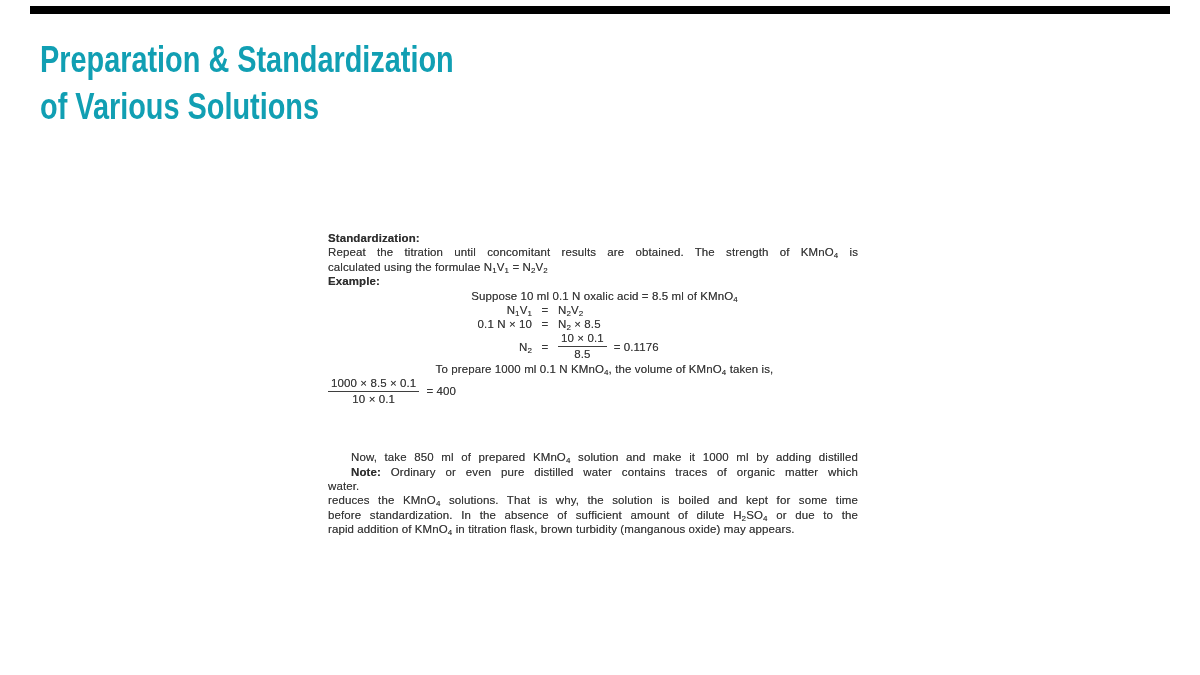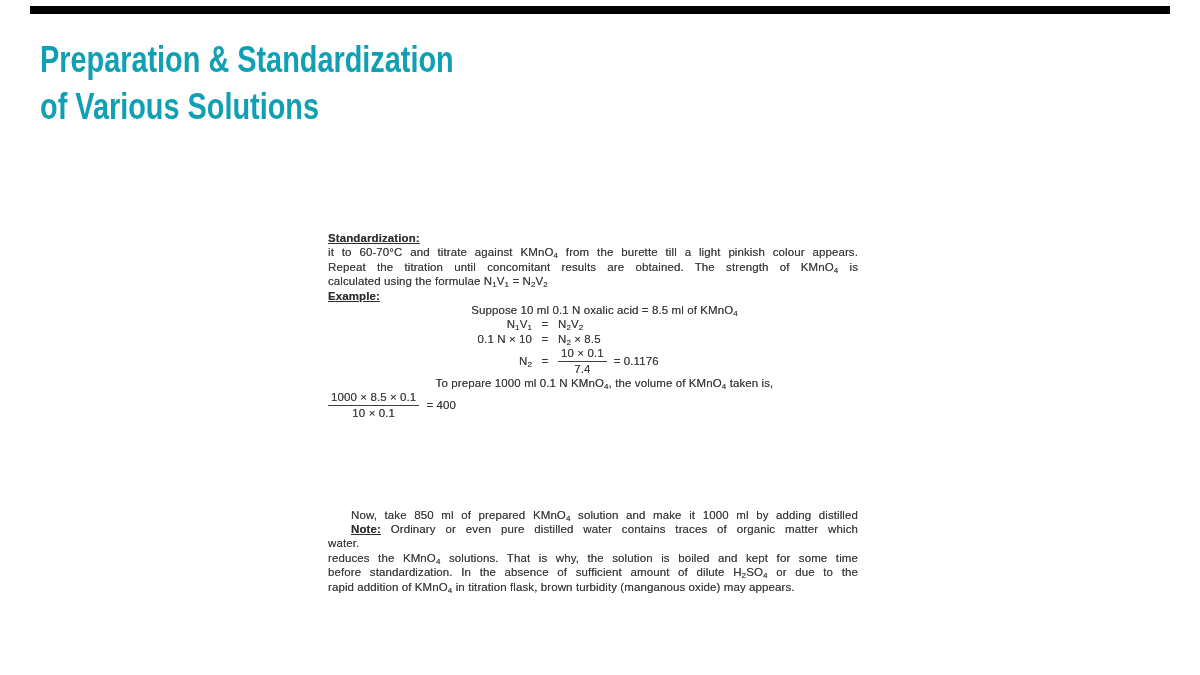--- a/index.html
+++ b/index.html
@@ -22,47 +22,46 @@
     position:absolute;left:328px;top:231px;width:530px;
     font-size:11.5px;line-height:14.4px;color:#383838;
     letter-spacing:0.1px;
     text-shadow:0 0 0.5px rgba(56,56,56,0.65);
   }
   .tl{min-height:14.4px;}
   .just{text-align:justify;text-align-last:justify;text-justify:inter-word;}
   .left{text-align:left;}
   .ind{text-indent:23px;text-align:center;}
   sub{font-size:8px;line-height:0;position:relative;top:2px;vertical-align:baseline;}
-  b{font-weight:bold;color:#2e2e2e;text-decoration:underline;}
+  b{font-weight:bold;color:#2e2e2e;}
   .eqrow{display:flex;align-items:flex-start;}
   .eqrow.tall{align-items:center;min-height:30px;}
   .eq-l{width:204px;text-align:right;flex:none;}
   .eq-op{width:26px;text-align:center;flex:none;}
   .eq-r{text-align:left;}
   .frow{display:flex;align-items:center;}
   .frac{display:inline-block;text-align:center;line-height:13px;flex:none;}
   .frac .num{display:block;border-bottom:1px solid #3f3f3f;padding:0 3px 1px 3px;}
   .frac .den{display:block;padding-top:1px;}
   .res{margin-left:7px;flex:none;}
   .eq4{}
-  .p2{margin-top:87px;}
+  .p2{margin-top:44px;}
 </style>
 </head>
 <body>
 
 <div class="topbar"></div>
 
 <h1 class="heading">Preparation &amp; Standardization
 of Various Solutions</h1>
 
 <div class="doc">
 
   <div>
       <div class="tl left"><b>Standardization:</b></div>
-      <div class="tl just">it to 60-70°C and titrate against KMnO<sub>4</sub> from the burette till a light pinkish colour appears.</div>
       <div class="tl just">Repeat the titration until concomitant results are obtained. The strength of KMnO<sub>4</sub> is</div>
       <div class="tl left">calculated using the formulae N<sub>1</sub>V<sub>1</sub> = N<sub>2</sub>V<sub>2</sub></div>
       <div class="tl left"><b>Example:</b></div>
       <div class="tl left ind">Suppose 10 ml 0.1 N oxalic acid = 8.5 ml of KMnO<sub>4</sub></div>
     </div>
 
   <div class="eqrow">
     <div class="eq-l">N<sub>1</sub>V<sub>1</sub></div>
     <div class="eq-op">=</div>
     <div class="eq-r">N<sub>2</sub>V<sub>2</sub></div>
@@ -73,21 +72,21 @@
     <div class="eq-op">=</div>
     <div class="eq-r">N<sub>2</sub> × 8.5</div>
   </div>
 
   <div class="eqrow tall">
     <div class="eq-l">N<sub>2</sub></div>
     <div class="eq-op">=</div>
     <div class="eq-r frow">
       <span class="frac">
         <span class="num">10 × 0.1</span>
-        <span class="den">7.4</span>
+        <span class="den">8.5</span>
       </span>
       <span class="res">= 0.1176</span>
     </div>
   </div>
 
   <div>
       <div class="tl left ind">To prepare 1000 ml 0.1 N KMnO<sub>4</sub>, the volume of KMnO<sub>4</sub> taken is,</div>
     </div>
 
   <div class="eqrow tall eq4 frow">

